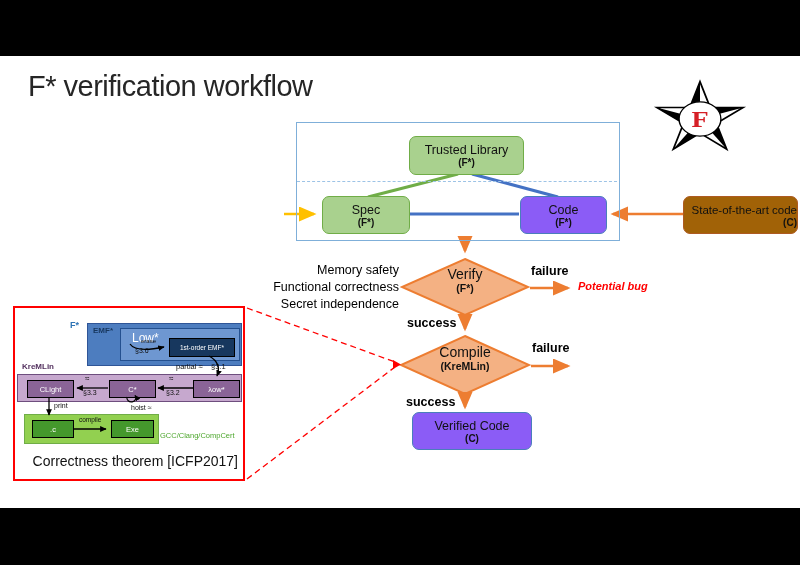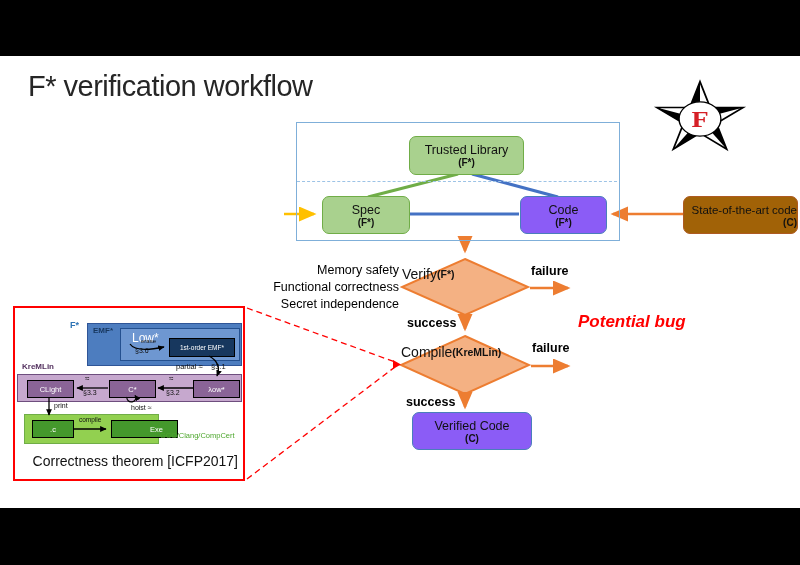--- a/index.html
+++ b/index.html
@@ -14,22 +14,22 @@
   .z2{z-index:2;}
   .z3{z-index:3;}
   .box{border-radius:7px;display:flex;flex-direction:column;align-items:center;justify-content:center;text-align:center;}
   .box .l1{font-size:12.5px;line-height:14px;}
   .box .l2{font-size:10px;font-weight:bold;line-height:11px;}
   .green{background:#A9D18E;border:1.5px solid #70AD47;}
   .blue{background:#8b5cf6;border:1.5px solid #4A7EBB;}
   .yellow{background:#FFD966;border:1.5px solid #E3A820;}
   .orangebox{background:#a16207;border:1.5px solid #AE5A21;align-items:flex-end;}
   .dlabel{font-weight:bold;font-size:12.5px;color:#000;}
-  .redlabel{color:#FF0000;font-style:italic;font-weight:bold;font-size:17px;margin-top:32px;}
-  .dmtext{display:flex;align-items:center;text-align:left;}
+  .redlabel{color:#FF0000;font-style:italic;font-weight:bold;font-size:11px;}
+  .dmtext{display:flex;flex-direction:column;align-items:center;text-align:left;}
   .dmtext .l1{font-size:14px;line-height:16px;}
   .dmtext .l2{font-size:10.5px;font-weight:bold;line-height:12px;}
   #props{width:159px;text-align:right;font-size:12.5px;line-height:17px;color:#000;}
   #container-box{border:1px solid #7FAFD9;}
   #container-dash{border-top:1px dashed #9DC3E6;}
   
   #inset{border:2px solid #FF0000;background:#fff;}
   .ibox{display:flex;align-items:center;justify-content:center;text-align:center;color:#fff;}
   #caption{text-align:right;font-size:14px;color:#111;}
   .tiny{color:#111;}
@@ -159,19 +159,19 @@
   <div class="abs z3 ibox" style="left:193px;top:380px;width:45px;height:16px;background:#8A6497;border:1px solid #000;font-size:7.5px;">λow*</div>
   <div class="abs z3 tiny" style="left:85px;top:374px;font-size:8px;">≈</div>
   <div class="abs z3 tiny" style="left:83px;top:389px;font-size:7px;">§3.3</div>
   <div class="abs z3 tiny" style="left:169px;top:374px;font-size:8px;">≈</div>
   <div class="abs z3 tiny" style="left:166px;top:389px;font-size:7px;">§3.2</div>
   <div class="abs z3 tiny" style="left:131px;top:404px;font-size:7px;">hoist ≈</div>
   <div class="abs z3 tiny" style="left:54px;top:402px;font-size:7px;">print</div>
 
   <div class="abs z3" style="left:24px;top:414px;width:133px;height:28px;background:#92D050;border:1px solid #70AD47;"></div>
   <div class="abs z3 ibox" style="left:32px;top:420px;width:40px;height:16px;background:#44982C;border:1px solid #000;font-size:7.5px;">.c</div>
-  <div class="abs z3 ibox" style="left:111px;top:420px;width:41px;height:16px;background:#44982C;border:1px solid #000;font-size:7.5px;padding-left:24px;">Exe</div>
+  <div class="abs z3 ibox" style="left:111px;top:420px;width:41px;height:16px;background:#44982C;border:1px solid #000;font-size:7.5px;">Exe</div>
   <div class="abs z3 tiny" style="left:79px;top:416px;font-size:6.5px;">compile</div>
   <div class="abs z3" style="left:160px;top:431px;font-size:7.5px;font-weight:normal;color:#4EA72E;">GCC/Clang/CompCert</div>
 
   <div id="caption" class="abs z3" style="left:16px;top:453px;width:222px;">Correctness theorem [ICFP2017]</div>
 
 </div>
 
 </body></html>

